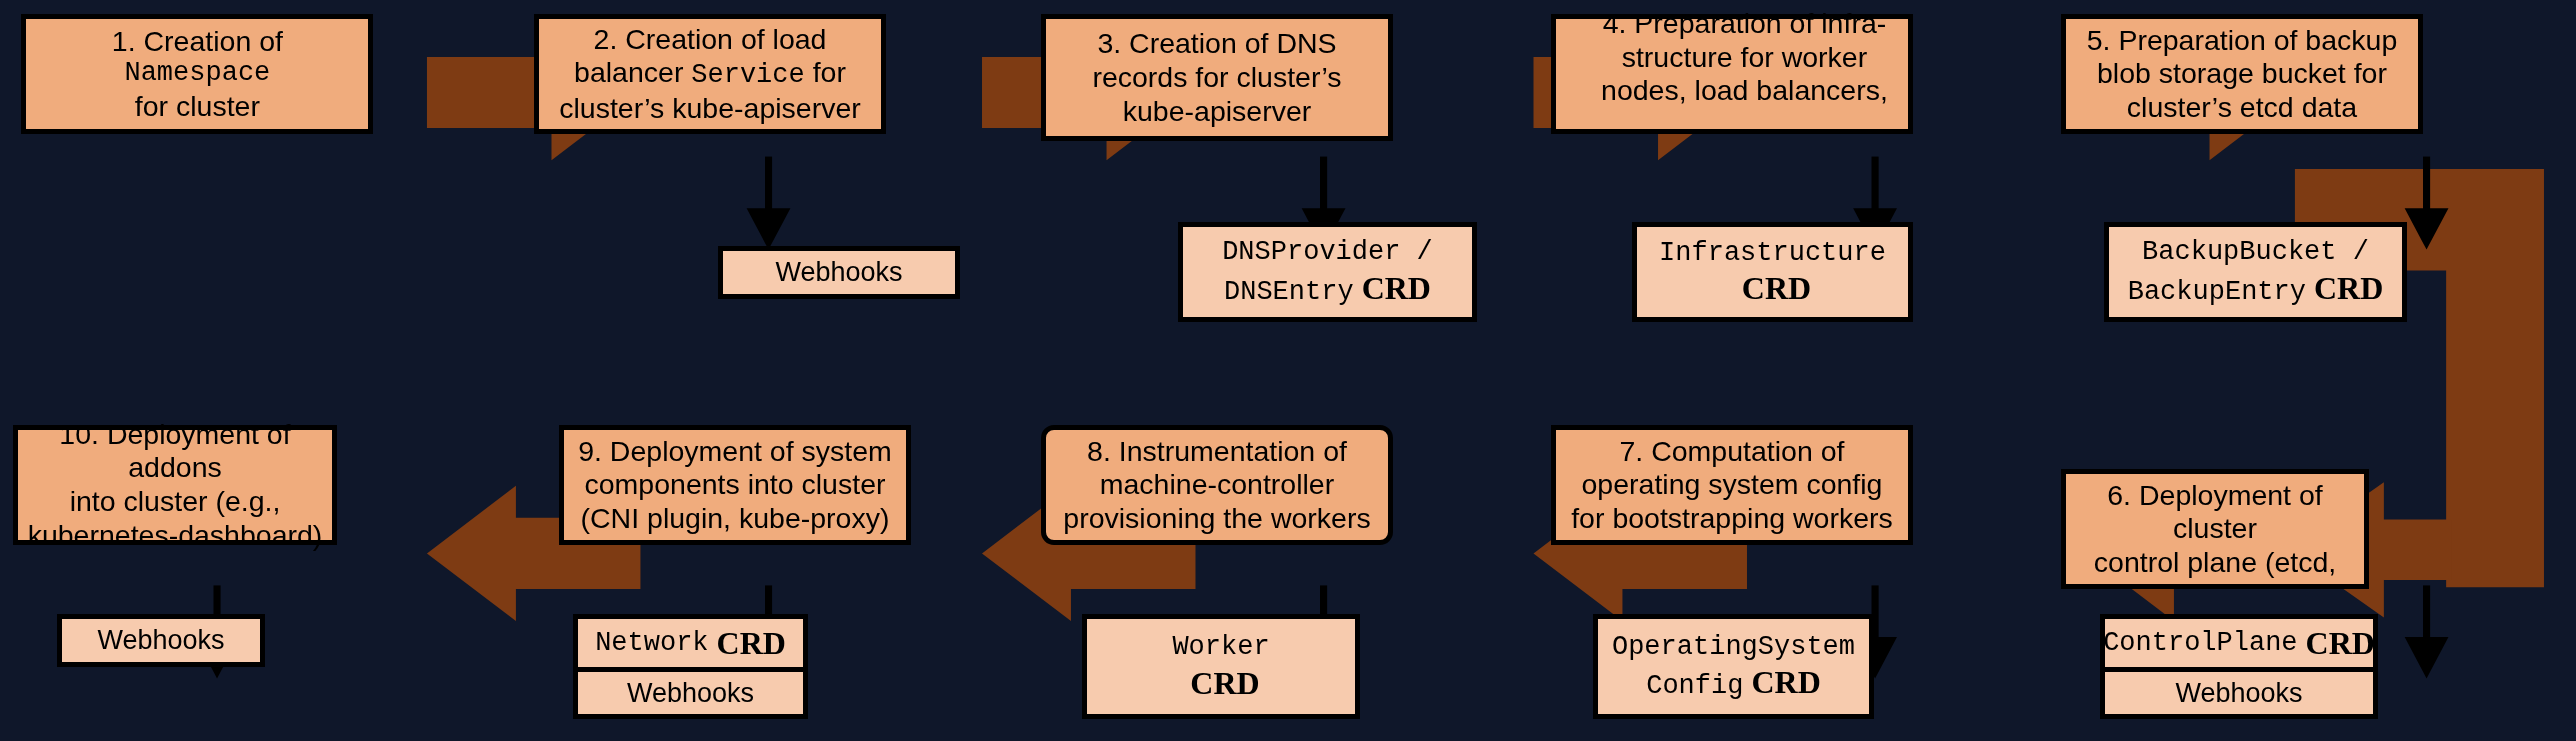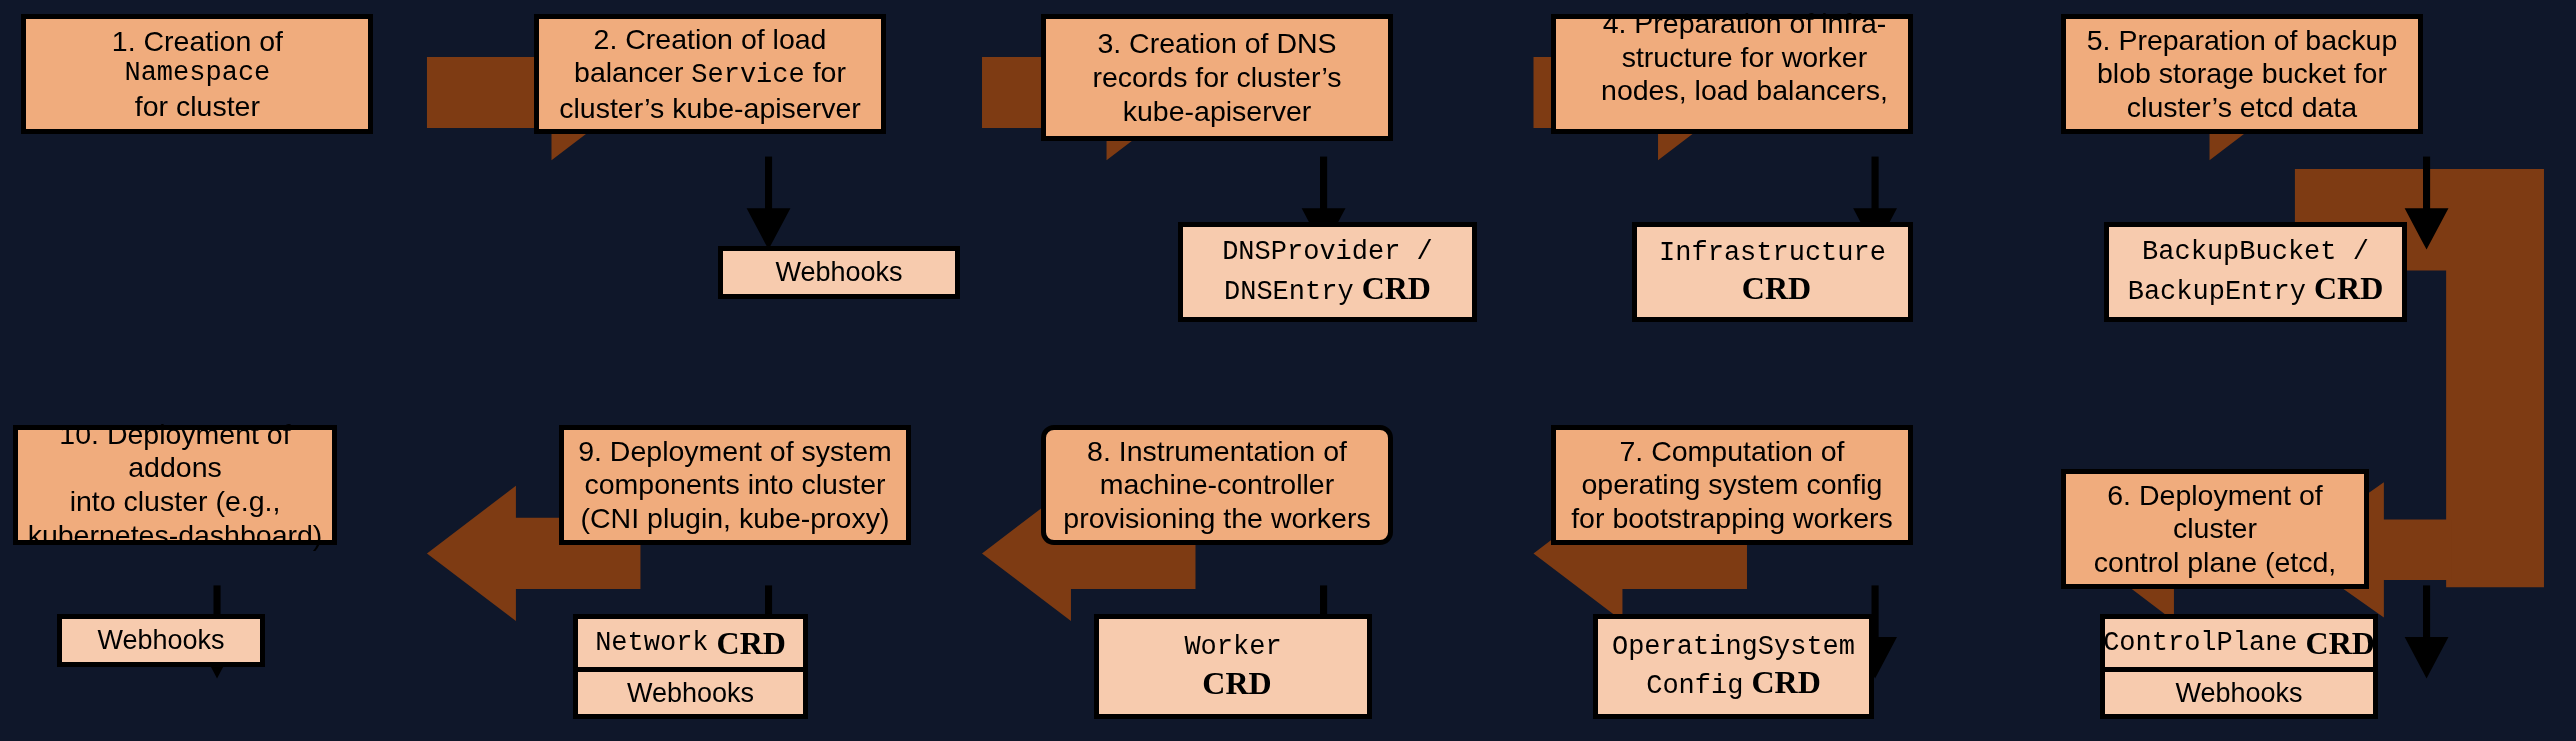--- a/index.html
+++ b/index.html
@@ -229,21 +229,21 @@
   <div class="artifact-box" style="left:573px;top:614px;width:235px;height:105px;">
     <div class="artifact-row">
       <span class="mono">Network</span>
         <span class="crd" style="white-space: pre;"> CRD</span>
     </div>
     <div class="artifact-row">
       <span class="plain">Webhooks</span>
     </div>
   </div>
 
-  <div class="artifact-box" style="left:1082px;top:614px;width:278px;height:105px;margin-left:12px;">
+  <div class="artifact-box" style="left:1082px;top:614px;width:278px;height:105px;">
     <div class="artifact-row">
       <div>
         <div class="mono">Worker</div>
         <div class="crd" style="white-space: pre;"> CRD</div>
       </div>
     </div>
   </div>
 
   <div class="artifact-box" style="left:1593px;top:614px;width:281px;height:105px;">
     <div class="artifact-row">

